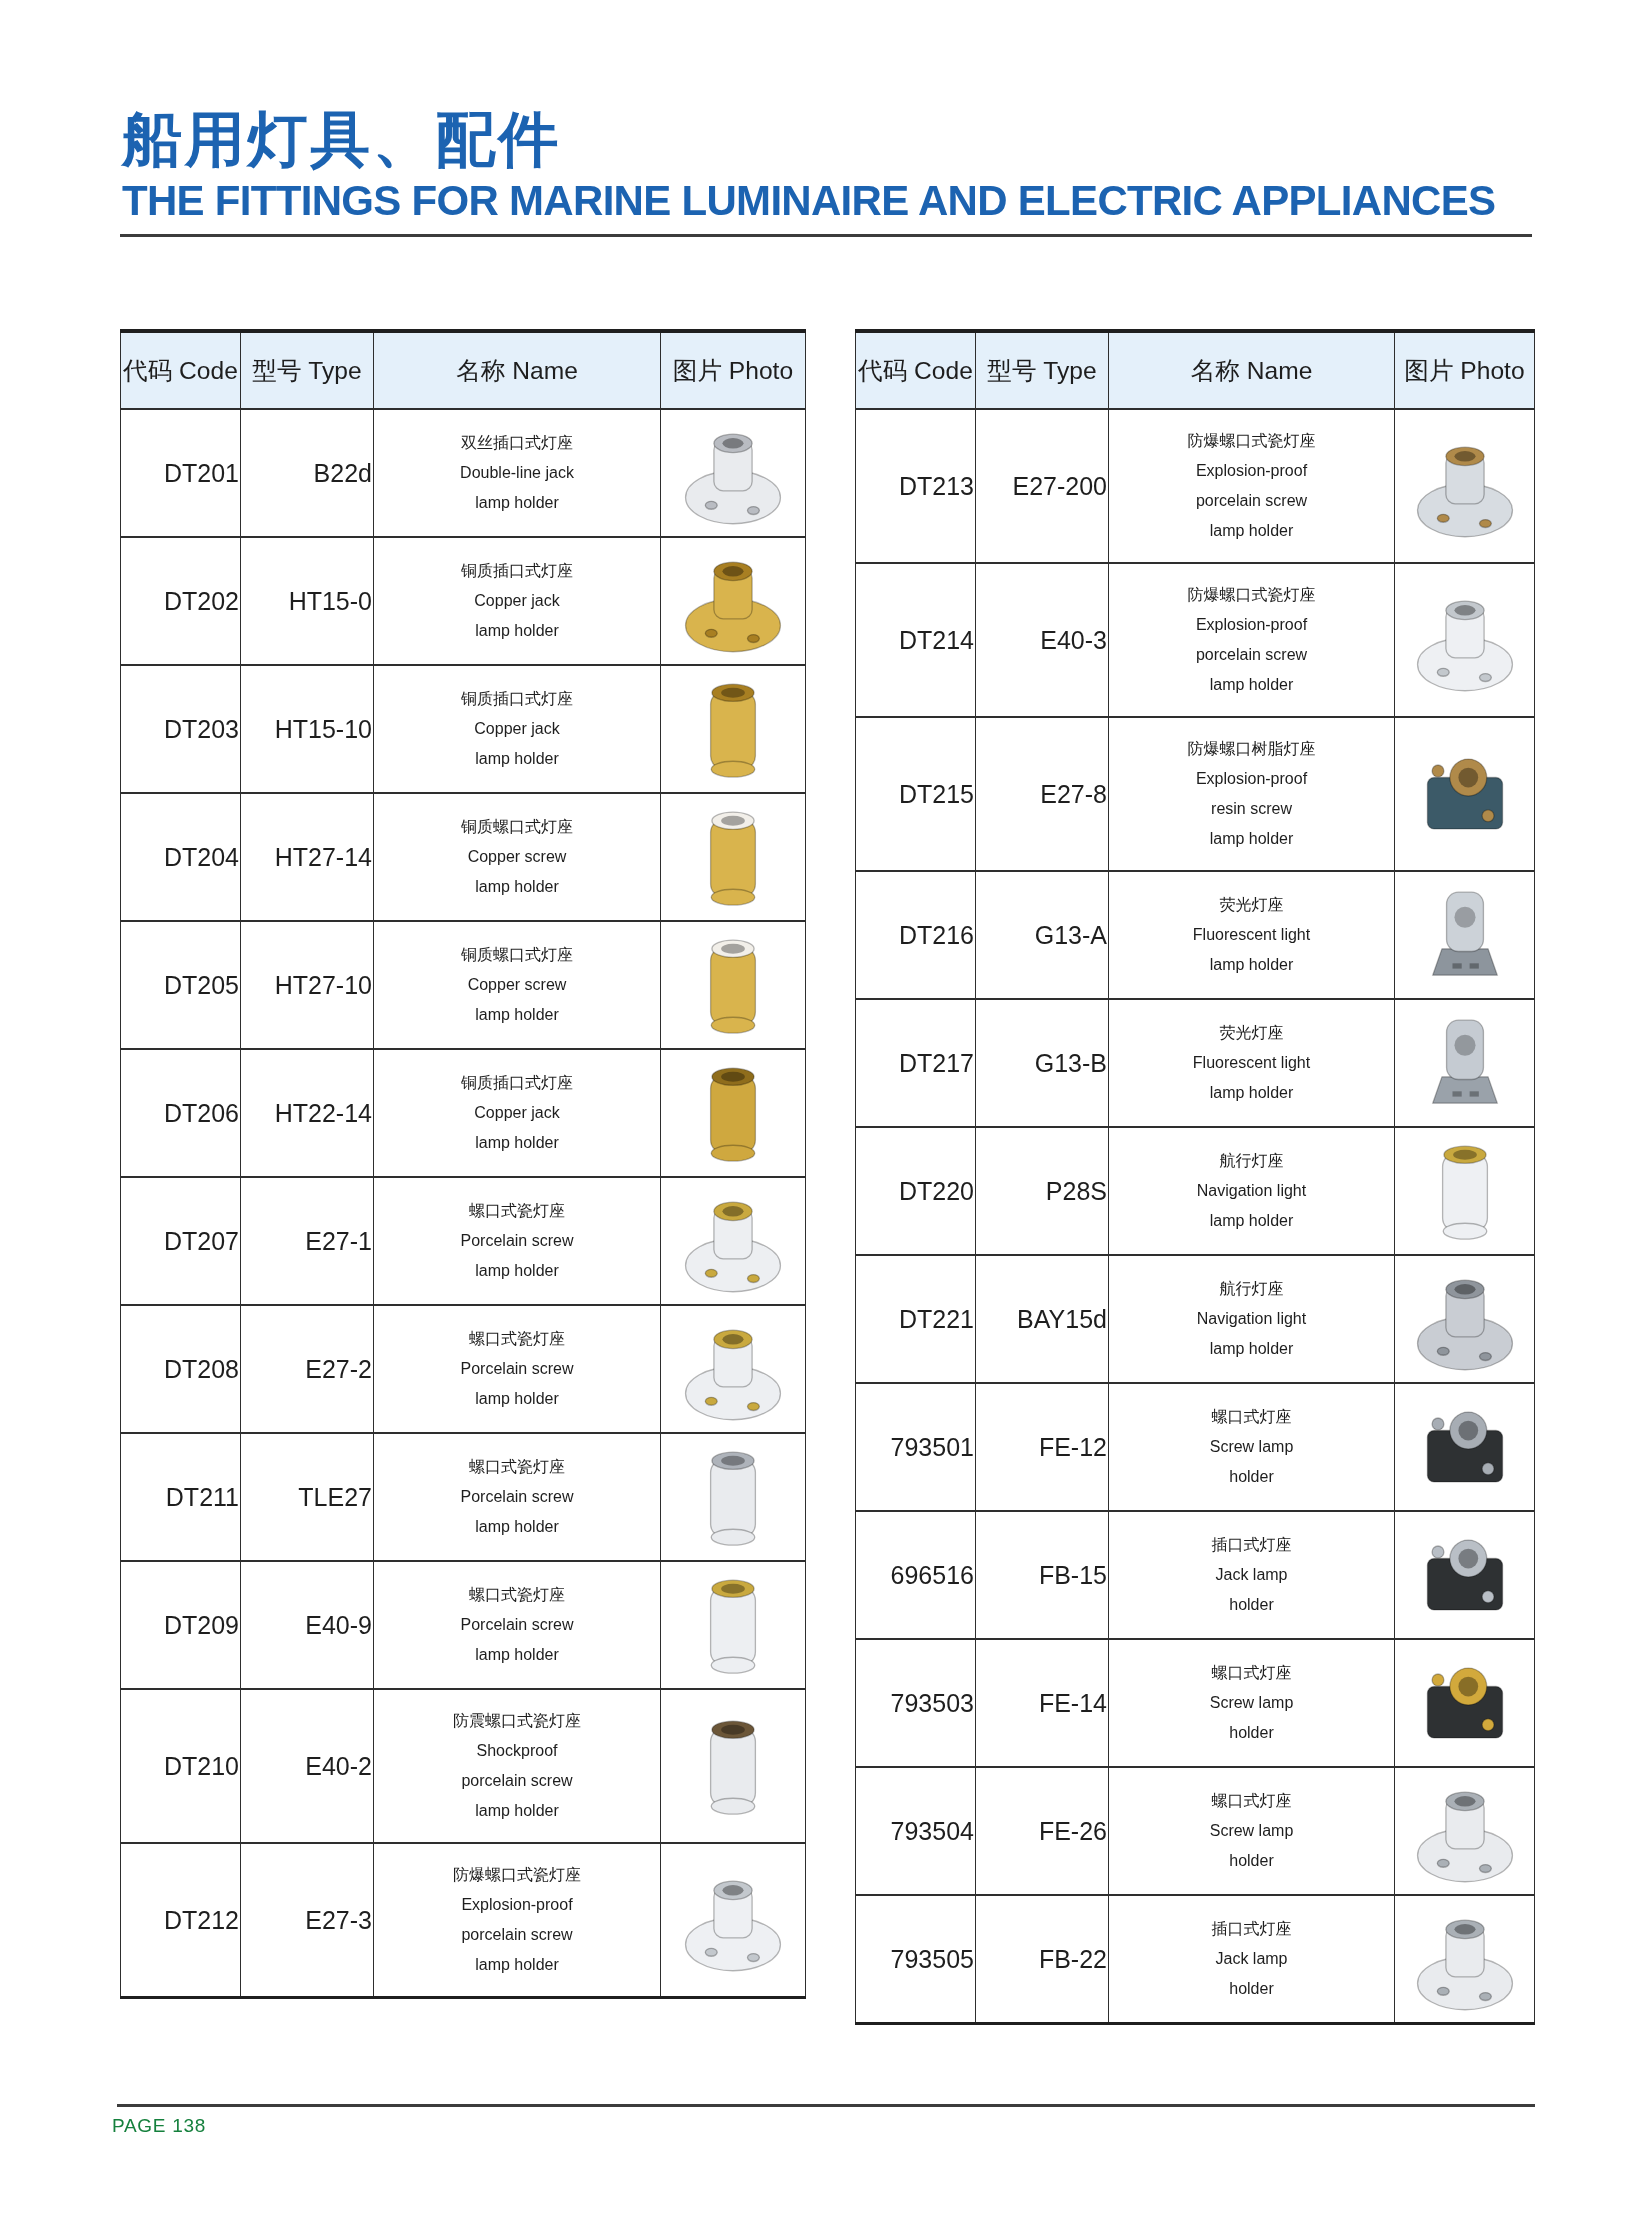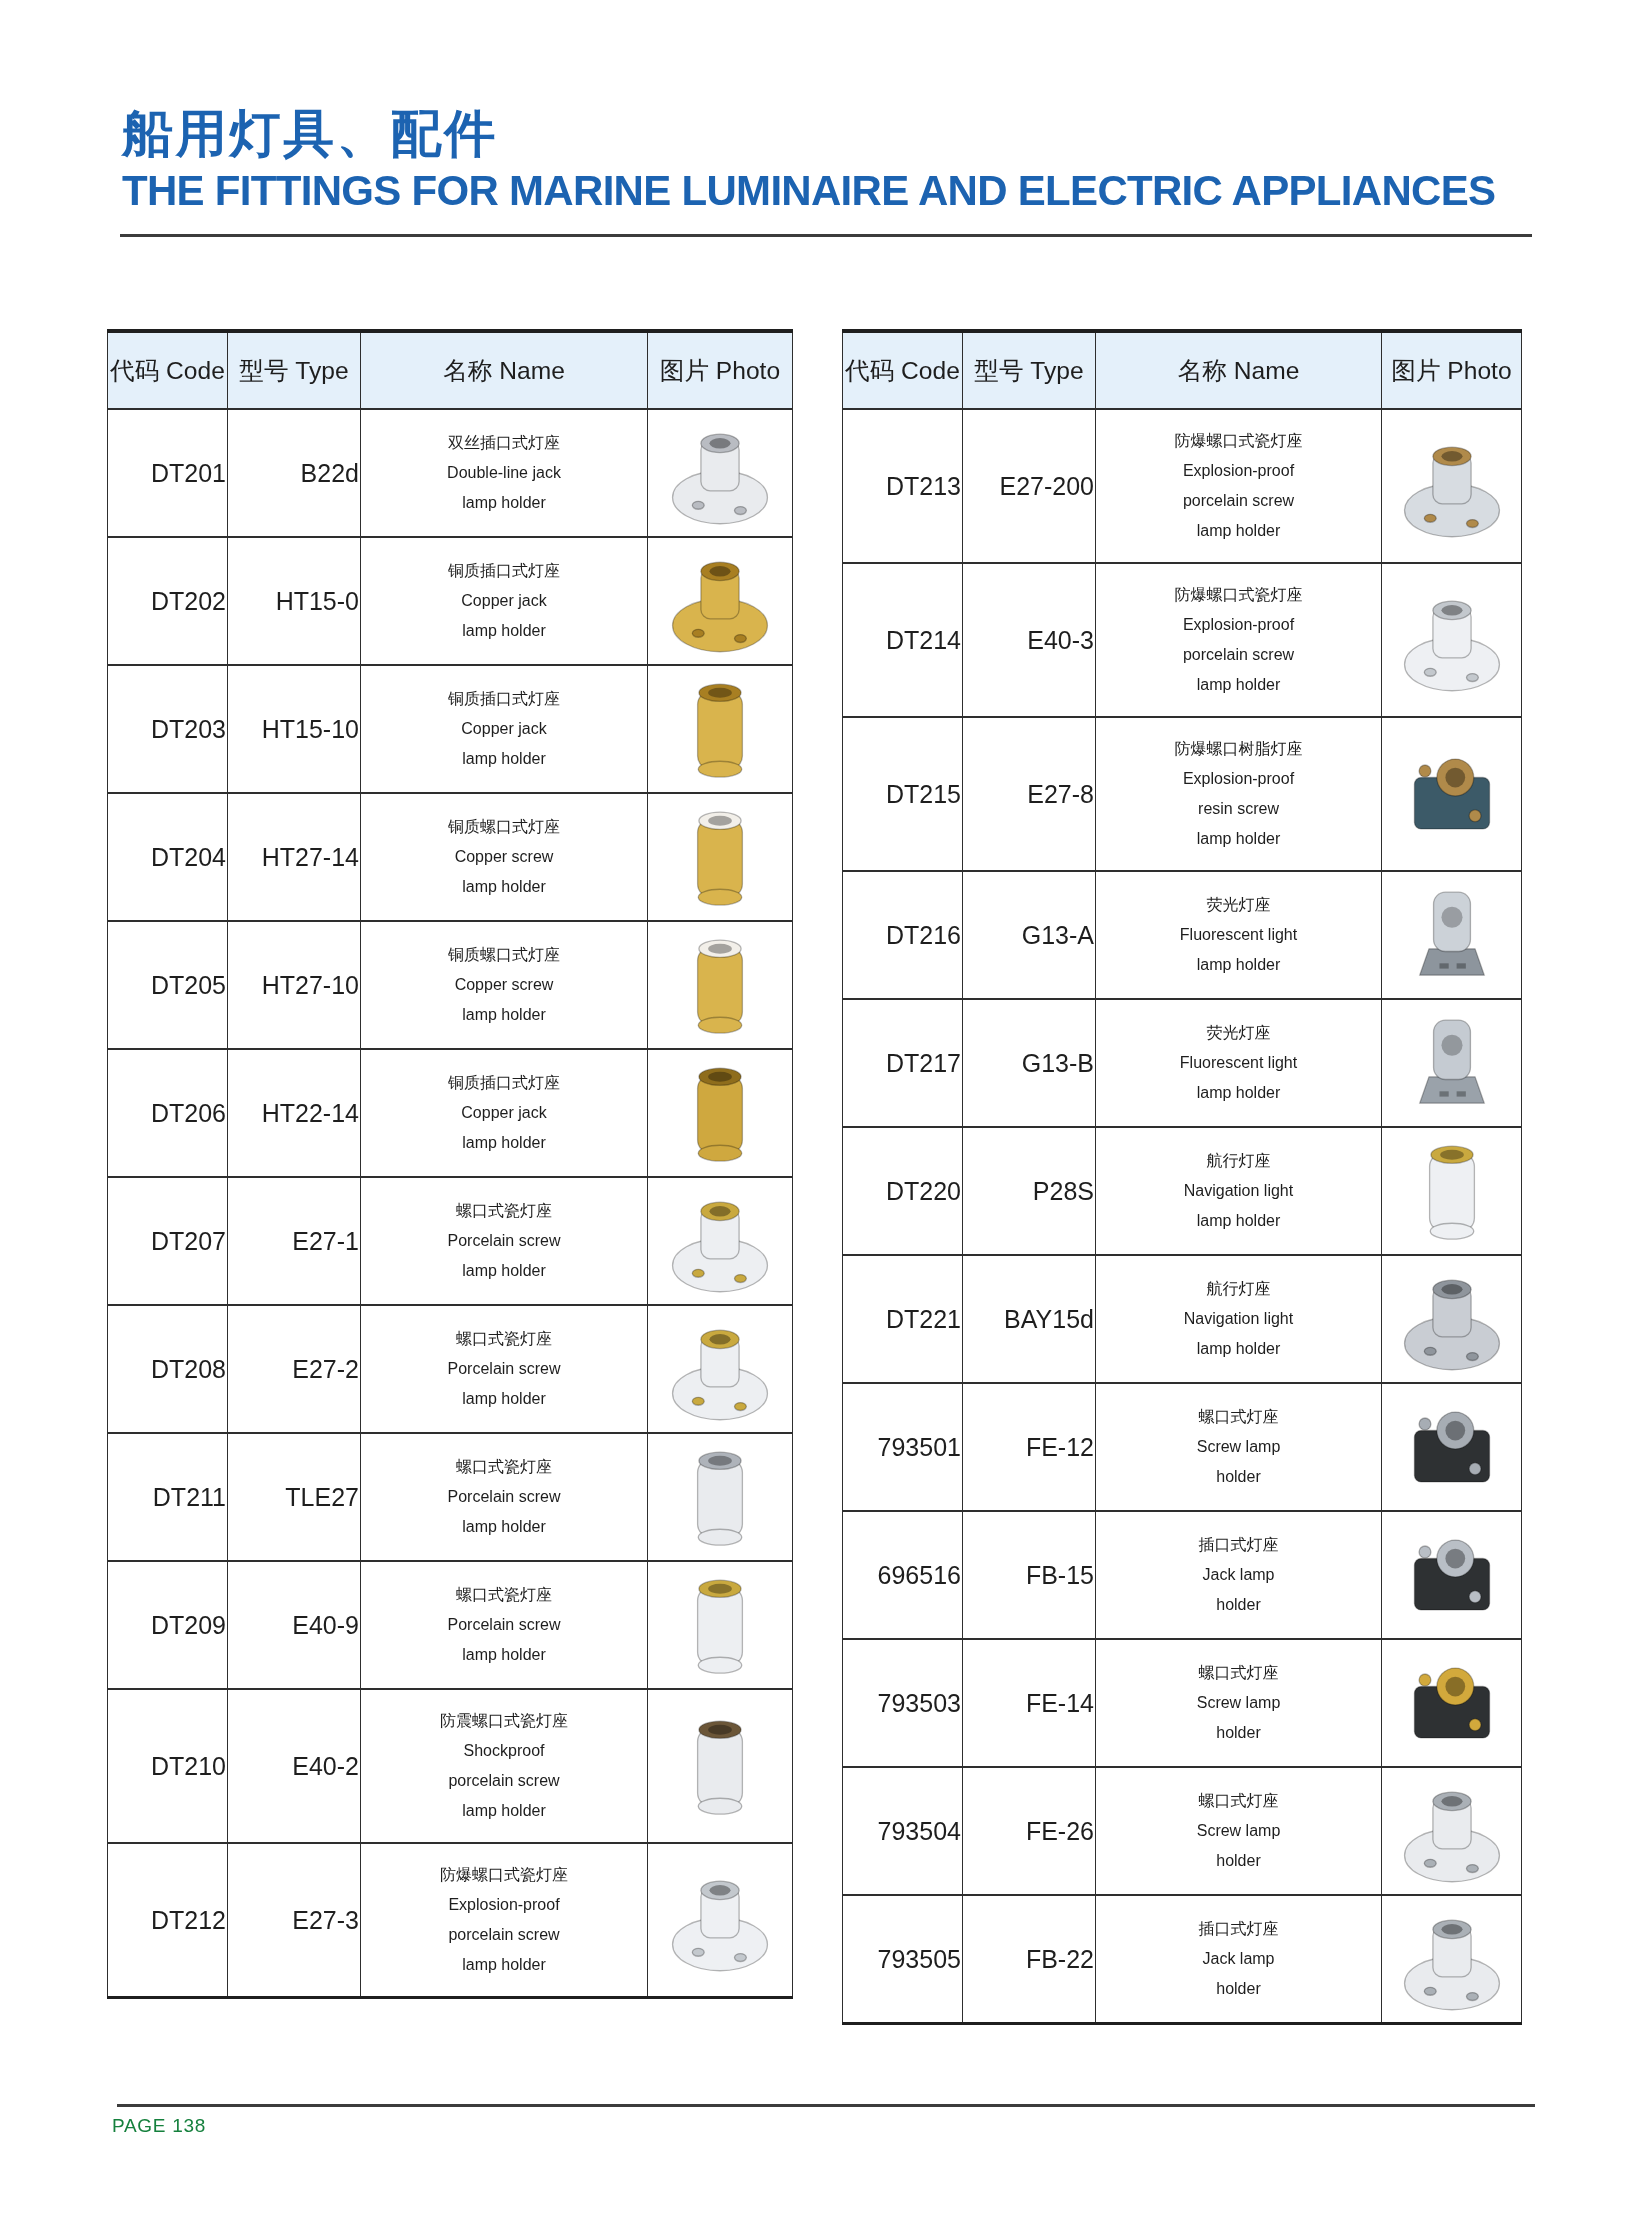--- a/index.html
+++ b/index.html
@@ -1,28 +1,28 @@
 <!DOCTYPE html>
 <html style="font-size:10.6px"><head>
 <meta charset="utf-8">
 <style>
   html,body{margin:0;padding:0;background:#ffffff;}
   body{font-family:"Liberation Sans","DejaVu Sans",sans-serif;color:#1e1e1e;}
   .page{position:relative;width:1650px;height:2239px;background:#ffffff;overflow:hidden;}
 
   
   .titles{position:absolute;left:122px;top:105px;}
-  .title-zh{margin:0;font-size:51px;font-weight:700;color:#1c63b1;letter-spacing:2.7px;line-height:1.15;}
+  .title-zh{margin:0;font-size:60px;font-weight:700;color:#1c63b1;letter-spacing:2.7px;line-height:1.15;}
   .title-en{margin:4px 0 0 0;font-size:42px;font-weight:700;color:#1c63b1;letter-spacing:-0.7px;line-height:1.1;}
   .rule{position:absolute;background:#3c3c3c;height:3.3px;}
   .rule-top{left:120px;top:234px;width:1412px;}
   .rule-bottom{left:117px;top:2104px;width:1418px;}
 
   
-  .tables{position:absolute;left:107px;top:329px;width:1412px;display:flex;gap:49px;align-items:flex-start;}
+  .tables{position:absolute;left:120px;top:329px;width:1412px;display:flex;gap:49px;align-items:flex-start;}
   table.catalog{border-collapse:collapse;table-layout:fixed;background:#fff;
     border-top:4px solid #1f1f1f;border-bottom:3.3px solid #1f1f1f;}
   table.catalog.left{width:685px;}
   table.catalog.right{width:678px;}
   .catalog th,.catalog td{border:1.3px solid #2e2e2e;text-align:center;vertical-align:middle;}
   .catalog th{background:#e4f0fa;height:73px;font-size:24.6px;font-weight:400;color:#1e1e1e;}
   .catalog td{border-top-width:2px;}
   td.code,td.type{font-size:25px;color:#1e1e1e;height:124px;text-align:right;}
   td.name{font-size:16px;line-height:30px;padding:16px 6.7px;color:#1e1e1e;}
   td.name .nm{white-space:nowrap;}

